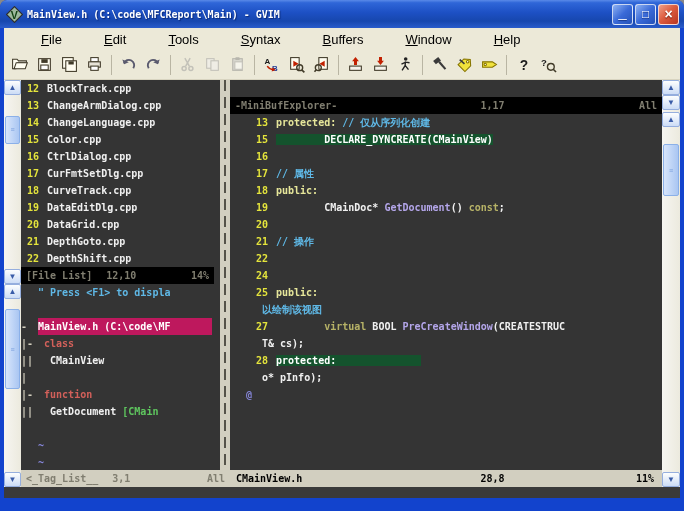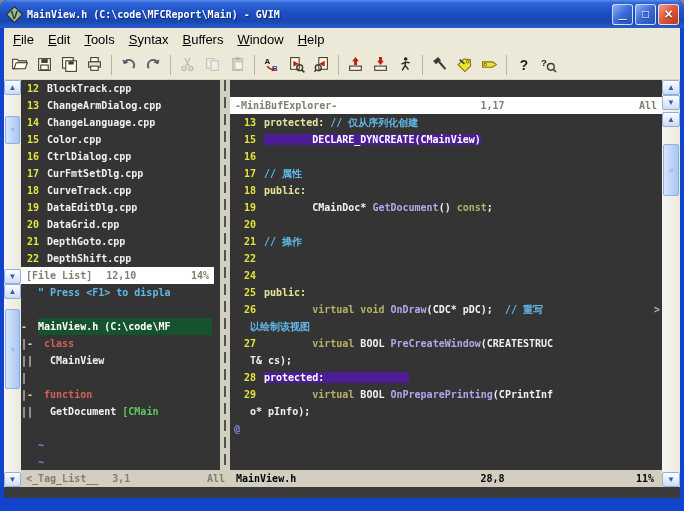--- a/index.html
+++ b/index.html
@@ -25,21 +25,21 @@
     width:21px;height:21px;border-radius:3px;border:1px solid rgba(255,255,255,.75);
     display:flex;align-items:center;justify-content:center;
     color:#fff;font-weight:bold;font-size:12px;line-height:1;
     background:linear-gradient(135deg,#8fb2f2 0%,#3a6ad8 50%,#2451b8 100%);
     text-shadow:0 1px 1px #12317e;cursor:default;
   }
   .wbtn.min span{transform:translateY(5px);}
   .wbtn.close{background:linear-gradient(135deg,#f0a088 0%,#dd5d40 45%,#b83520 100%);font-size:14px;text-shadow:0 1px 1px #6e1405;}
   
   .menubar{height:22px;background:#ece9d8;display:flex;align-items:center;padding-left:2px;font-size:13px;color:#000;}
-  .menu-item{padding:2px 7px;white-space:nowrap;}
+  .menu-item{padding:2px 7px;white-space:nowrap;margin-left:28px;}
   .menu-item u{text-decoration:underline;}
   
   .toolbar{height:30px;background:#ece9d8;display:flex;align-items:center;padding-left:3px;border-bottom:1px solid #d8d4c0;}
   .tb-btn{width:25px;height:24px;display:flex;align-items:center;justify-content:center;border:1px solid transparent;}
   .tb-btn svg{width:17px;height:17px;}
   .tb-btn.disabled{opacity:.5;filter:grayscale(1);}
   .tb-sep{width:1px;height:20px;background:#b9b5a3;margin:0 4px;flex:0 0 auto;}
   
   .content{height:407px;display:flex;background:#343434;}
   .mono{font-family:"DejaVu Sans Mono","Liberation Mono",monospace;font-weight:bold;font-size:10px;line-height:17px;}
@@ -60,53 +60,53 @@
   
   .leftpanes{width:193px;flex:0 0 auto;display:flex;flex-direction:column;}
   .pane{background:#343434;overflow:hidden;white-space:pre;}
   .filelist{height:187px;flex:0 0 auto;}
   .row{height:17px;white-space:pre;position:relative;}
   .lnum{display:inline-block;width:30px;text-align:right;padding-right:8px;color:#e4e43c;}
   .fnum{display:inline-block;width:26px;text-align:right;padding-right:8px;color:#e4e43c;}
   .fname{color:#f0f0f0;}
   .taglist{flex:1;}
   .fold{display:inline-block;width:17px;color:#d4d0c0;}
-  .tagtitle{background:#14532d;color:#ffffff;display:inline-block;min-width:174px;}
+  .tagtitle{background:#be185d;color:#ffffff;display:inline-block;min-width:174px;}
   
   .statusline{
-    height:17px;background:#ffffff;color:#807e70;
+    height:17px;background:#000000;color:#807e70;
     display:flex;align-items:center;padding:0 5px;position:relative;white-space:pre;
   }
   .sl-pos-inline{margin-left:14px;text-align:center;}
   .sl-pct-right{margin-left:auto;}
   .sl-pos-abs{position:absolute;left:58%;}
   
   .vsep{width:16px;flex:0 0 auto;display:flex;}
   .vsep-dark{width:6px;background:#343434;}
   .vsep-beige{width:10px;background:#d2cfc0;position:relative;}
   .vsep-beige::before{
     content:"";position:absolute;left:4px;top:0;bottom:0;width:2px;
     background:repeating-linear-gradient(180deg,#55534a 0 11px,transparent 11px 17px);
   }
   
   .rightpane{flex:1;display:flex;flex-direction:column;min-width:0;}
   .minibuf{height:17px;background:#343434;color:#5fb8e6;white-space:pre;padding-left:8px;flex:0 0 auto;}
-  .codearea{flex:1;background:#343434;overflow:hidden;padding-left:4px;}
+  .codearea{flex:1;background:#343434;overflow:hidden;padding-left:16px;}
   .wrapindent{display:inline-block;width:16px;}
   
   .c-plain{color:#f0f0f0;}
   .c-label{color:#e6e69a;}
   .c-kw{color:#b6b267;}
   .c-com{color:#5fb8e6;}
   .c-func{color:#b4a6ea;}
   .c-type{color:#8fb0ea;}
   .c-red{color:#d2605a;}
   .c-green{color:#5fc75f;}
   .c-non{color:#8585d8;}
-  .hl{background:#4c1d95;color:#fff;}
+  .hl{background:#14532d;color:#fff;}
   .hl .c-hlt{color:#fff;}
   .ext{position:absolute;right:2px;top:0;color:#b4a6ea;}
   
   .statusbar{height:17px;display:flex;flex:0 0 auto;}
   .seg{background:#d2cfc0;position:relative;white-space:pre;display:flex;align-items:center;}
   .seg-left{width:209px;flex:0 0 auto;color:#807e70;padding:0 5px;}
   .seg-right{flex:1;color:#000;padding:0 6px;}
   .seg-right .sl-pct-abs{position:absolute;right:8px;}
   .seg .sl-pct-right{margin-left:auto;}
   .centerblock{flex:1;display:flex;flex-direction:column;min-width:0;}
@@ -337,40 +337,38 @@
               <div class="row"><span class="lnum">15</span><span class="hl"><span class="c-hlt">        DECLARE_DYNCREATE(CMainView)</span></span></div>
               <div class="row"><span class="lnum">16</span></div>
               <div class="row"><span class="lnum">17</span><span class="c-com">// 属性</span></div>
               <div class="row"><span class="lnum">18</span><span class="c-label">public:</span></div>
               <div class="row"><span class="lnum">19</span><span class="c-plain">        </span><span class="c-plain">CMainDoc* </span><span class="c-func">GetDocument</span><span class="c-plain">() </span><span class="c-kw">const</span><span class="c-plain">;</span></div>
               <div class="row"><span class="lnum">20</span></div>
               <div class="row"><span class="lnum">21</span><span class="c-com">// 操作</span></div>
               <div class="row"><span class="lnum">22</span></div>
               <div class="row"><span class="lnum">24</span></div>
               <div class="row"><span class="lnum">25</span><span class="c-label">public:</span></div>
-              <div class="row"><span class="lnum">26</span><span class="c-plain">        </span><span class="c-kw">virtual</span><span class="c-plain"> </span><span class="c-kw">void</span><span class="c-plain"> </span><span class="c-func">OnDraw</span><span class="c-plain">(CDC* pDC);</span><span class="c-plain">  </span><span class="c-com">// 重写</span><span class="ext">&gt;</span></div>
               <div class="row"><span class="wrapindent"></span><span class="c-com">以绘制该视图</span></div>
               <div class="row"><span class="lnum">27</span><span class="c-plain">        </span><span class="c-kw">virtual</span><span class="c-plain"> </span><span class="c-plain">BOOL</span><span class="c-plain"> </span><span class="c-func">PreCreateWindow</span><span class="c-plain">(CREATESTRUC</span></div>
               <div class="row"><span class="wrapindent"></span><span class="c-plain">T&amp; cs);</span></div>
               <div class="row"><span class="lnum">28</span><span class="hl"><span class="c-hlt">protected:              </span></span></div>
-              <div class="row"><span class="lnum">29</span><span class="c-plain">        </span><span class="c-kw">virtual</span><span class="c-plain"> </span><span class="c-plain">BOOL</span><span class="c-plain"> </span><span class="c-func">OnPreparePrinting</span><span class="c-plain">(CPrintInf</span></div>
               <div class="row"><span class="wrapindent"></span><span class="c-plain">o* pInfo);</span></div>
               <div class="row"><span class="c-non">@</span></div>
             </div>
         </div>
       </div>
 
       <div class="statusbar mono">
         <div class="seg seg-left">
           <span>&lt;_Tag_List__</span>
           <span class="sl-pos-inline">3,1</span>
           <span class="sl-pct-right">All</span>
         </div>
         <div class="seg seg-right">
-          <span>MainView.h</span>
+          <span>CMainView.h</span>
           <span class="sl-pos-abs">28,8</span>
           <span class="sl-pct-abs">11%</span>
         </div>
       </div>
     </div>
 
     <div class="scrollcol" style="width:18px;">
       <div class="sb" style="height:32px;">
         <div class="sb-btn">▲</div>
         <div class="sb-btn">▼</div>

